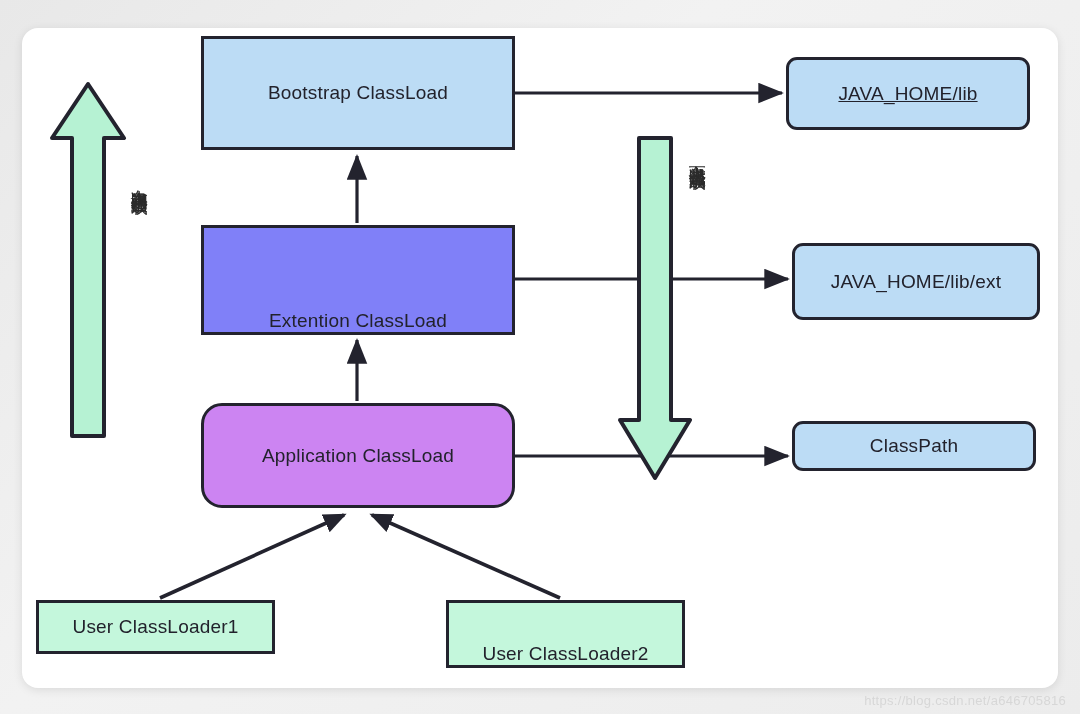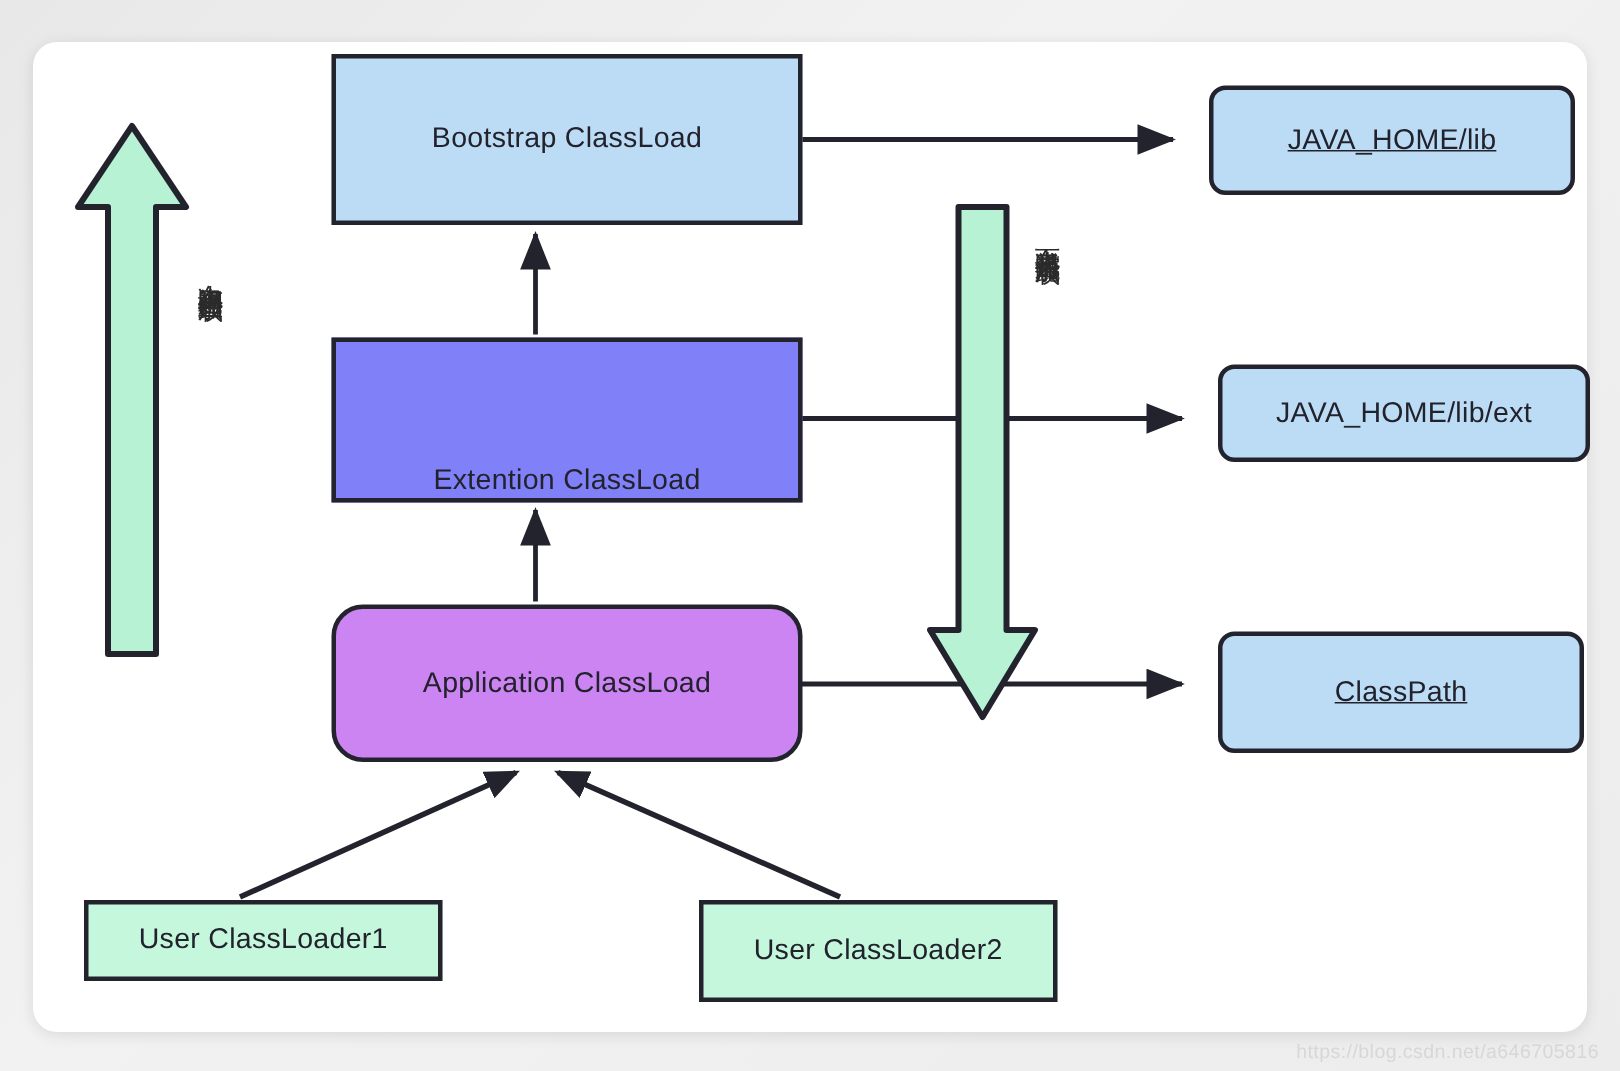--- a/index.html
+++ b/index.html
@@ -41,21 +41,20 @@
     position: absolute;
     box-sizing: border-box;
     display: flex;
     align-items: center;
     justify-content: center;
     border: 3px solid #23232e;
     color: #22222c;
     font-size: 19px;
     letter-spacing: 0.2px;
     white-space: nowrap;
-    margin-left: 20px;
   }
   .node.sharp { border-radius: 0; }
   .node.round { border-radius: 11px; }
   .vlabel {
     position: absolute;
     writing-mode: vertical-rl;
     text-orientation: upright;
     font-family: "DejaVu Sans", "Liberation Sans", sans-serif;
     font-size: 17px;
     line-height: 1.34;
@@ -120,33 +119,33 @@
   </div>
 
   <div class="node sharp" style="left:201px; top:403px; width:314px; height:105px; background:#cc84f2;border-radius:21px;">
     <span>Application ClassLoad</span>
   </div>
 
   <div class="node round" style="left:786px; top:57px; width:244px; height:73px; background:#bcdcf5;text-decoration:underline;">
     <span>JAVA_HOME/lib</span>
   </div>
 
-  <div class="node round" style="left:792px; top:243px; width:248px; height:65px; background:#bcdcf5;">
+  <div class="node round" style="left:792px; top:243px; width:248px; height:77px; background:#bcdcf5;">
     <span>JAVA_HOME/lib/ext</span>
   </div>
 
-  <div class="node round" style="left:792px; top:421px; width:244px; height:81px; background:#bcdcf5;text-decoration:underline;">
+  <div class="node round" style="left:792px; top:421px; width:244px; height:50px; background:#bcdcf5;">
     <span>ClassPath</span>
   </div>
 
   <div class="node sharp" style="left:36px; top:600px; width:239px; height:54px; background:#c4f7dc;">
     <span>User ClassLoader1</span>
   </div>
 
-  <div class="node sharp" style="left:446px; top:600px; width:239px; height:68px; background:#c4f7dc;">
+  <div class="node sharp" style="left:446px; top:600px; width:239px; height:68px; background:#c4f7dc;align-items:flex-end;">
     <span>User ClassLoader2</span>
   </div>
 
   <div class="vlabel" style="left:128px; top:176px;">向上询问是否已经加载</div>
 
   <div class="vlabel" style="left:686px; top:152px;">向下尝试是否能加载</div>
 
   <div id="watermark">https://blog.csdn.net/a646705816</div>
 </div>
 

